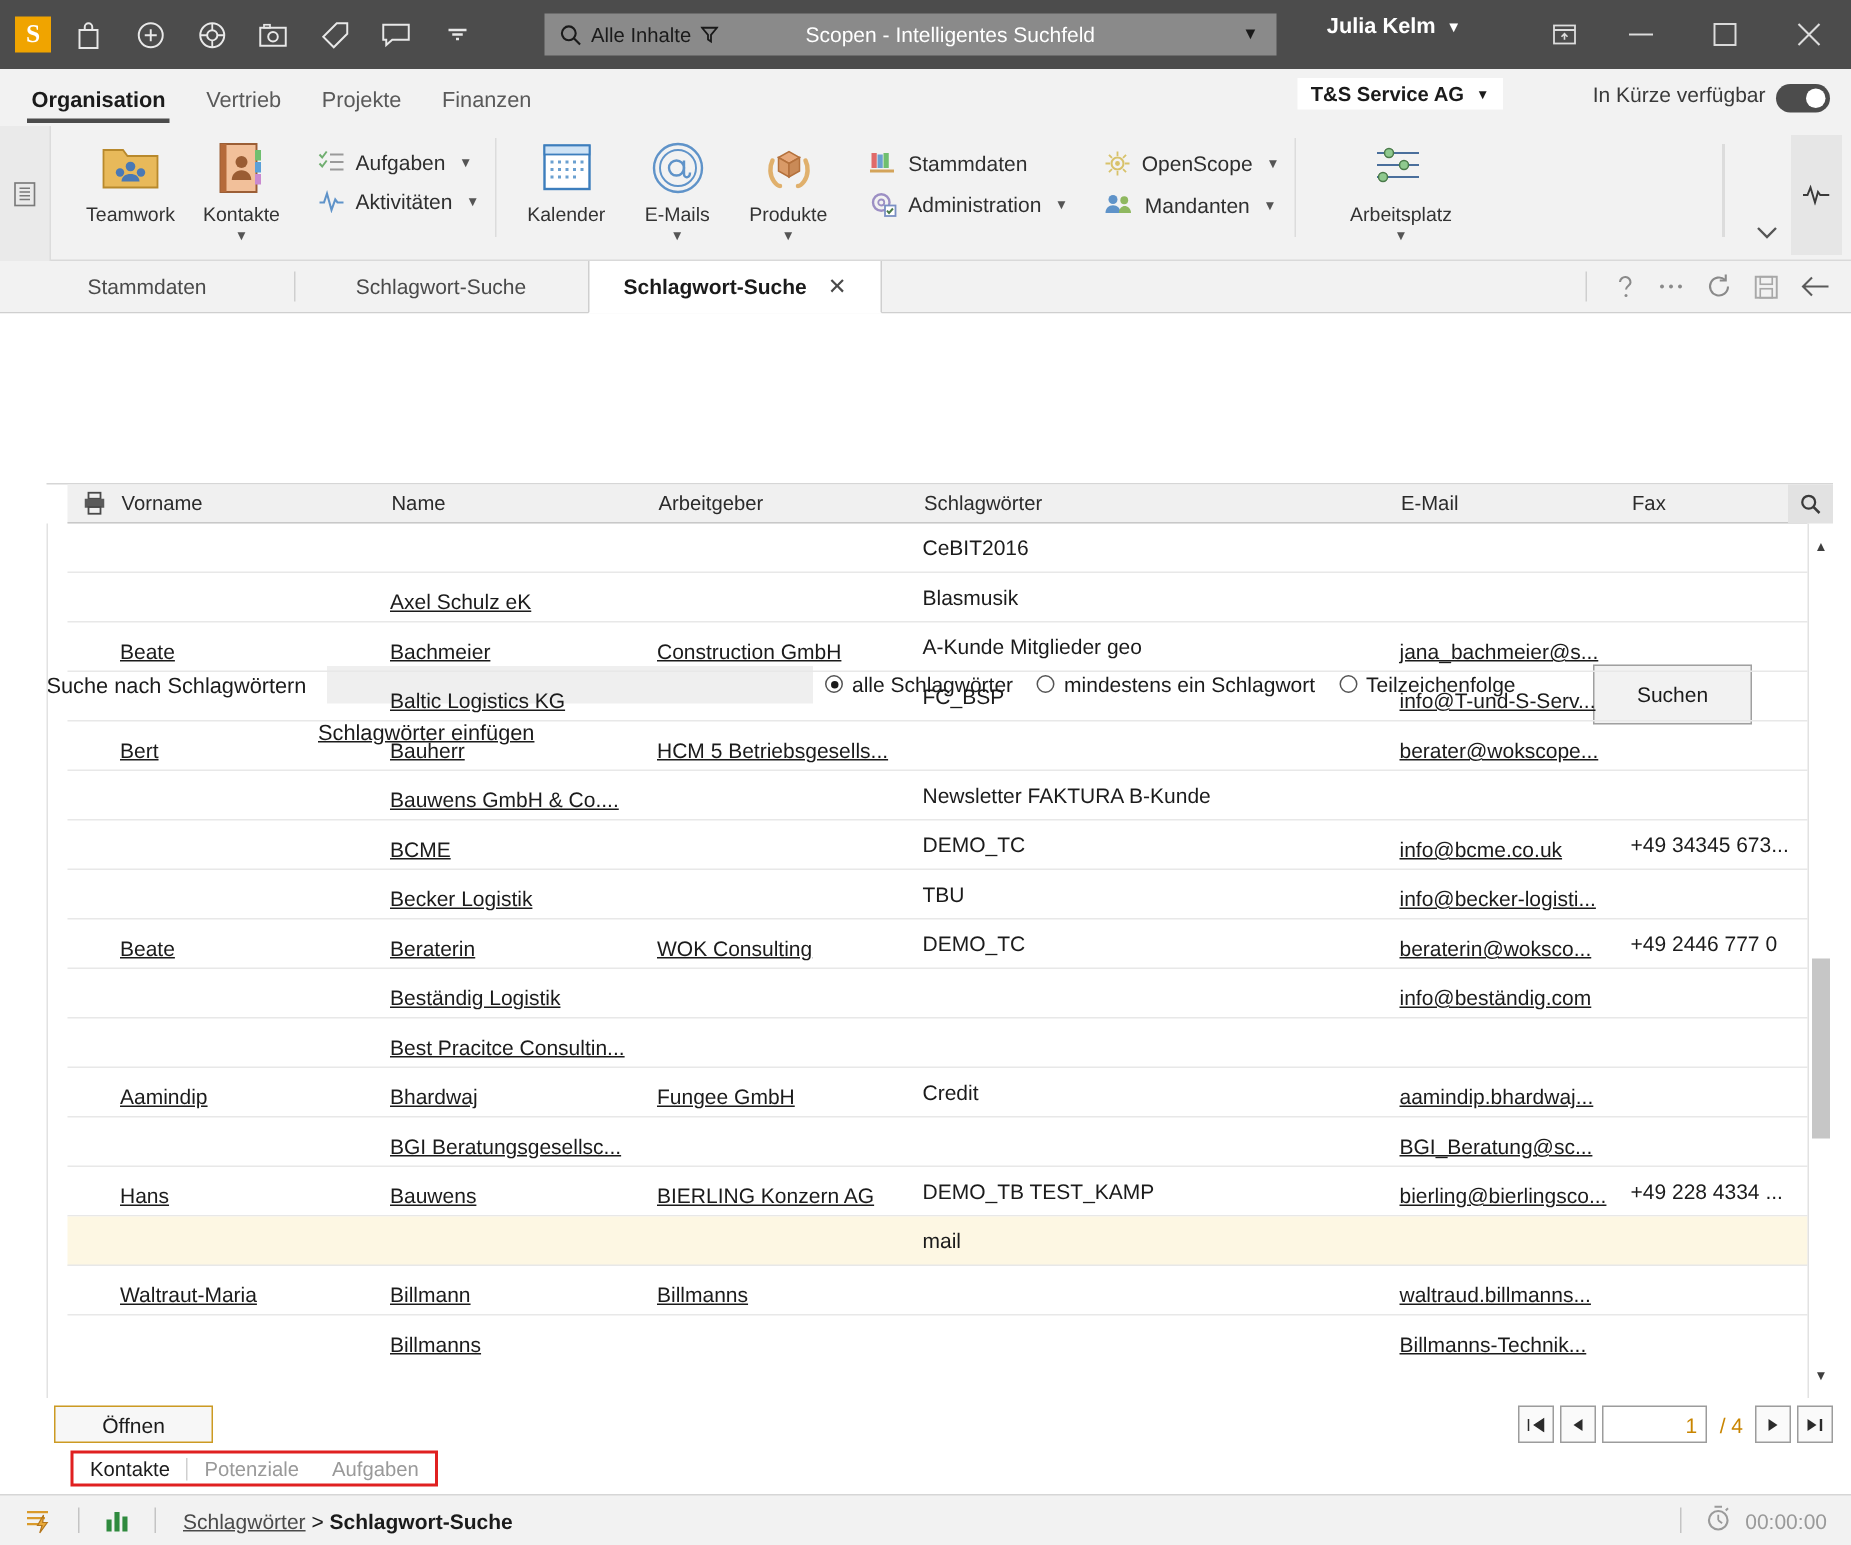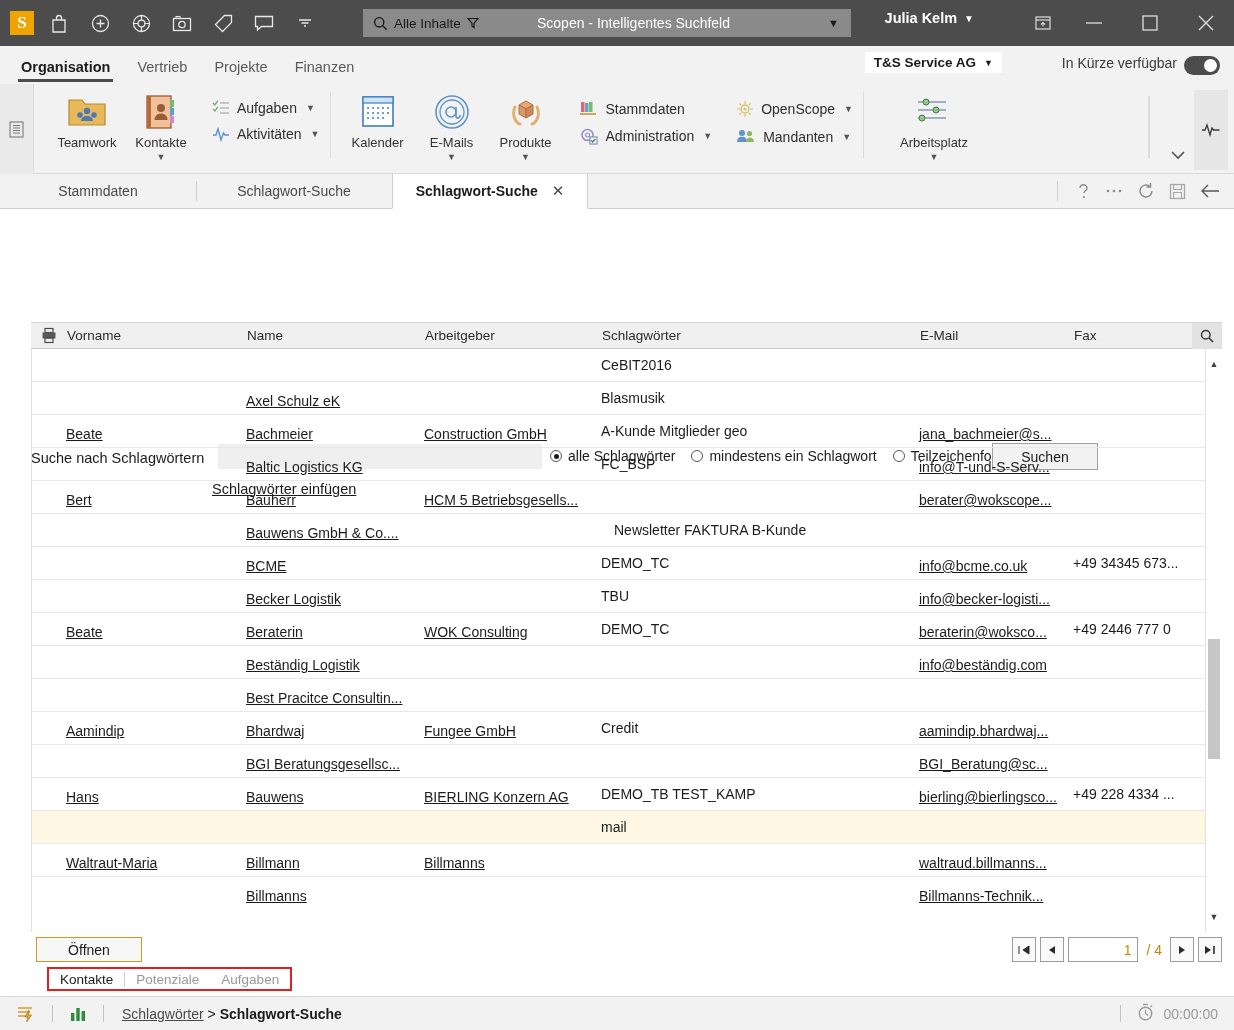--- a/index.html
+++ b/index.html
@@ -176,35 +176,36 @@
   .rad { display:flex; align-items:center; gap: 6px; }
   .rad .circ {
     width: 12px; height: 12px; border-radius:50%;
     border: 1px solid #555; background:#fff; position:relative;
   }
   .rad.on .circ::after {
     content:""; position:absolute; left:2.5px; top:2.5px;
     width:5px; height:5px; border-radius:50%; background:#1b1b1b;
   }
   .suchen-btn {
-    position:absolute; left: 992px; top: 234px;
-    width: 106px; height: 27px;
+    position:absolute; left: 1062px; top: 234px;
+    width: 106px; height: 40px;
     background:#f2f2f2; border:1px solid #a0a0a0;
     font-size: 14px; color:#1b1b1b;
   }
   .kw-link {
     position:absolute; left: 212px; top: 272px;
     font-size: 14.5px; color:#1b1b1b; text-decoration: underline;
   }
 
   
   .tablewrap {
     position:absolute; left: 31px; top: 322px;
     width: 1191px; height: 610px;
     border-top: 1px solid #d6d6d6;
+    padding-left: 14px;
   }
   .thead {
     height: 26px; background:#f0f0f0; display:flex; align-items:center;
     border-bottom: 1px solid #c8c8c8; position: relative;
   }
   .th {
     font-size: 13.5px; color:#2b2b2b; padding-left: 6px;
     position:absolute; top: 5px;
   }
   .th-print { position:absolute; left: 10px; top: 4px; }
@@ -705,21 +706,21 @@
         <span class="cell link" style="left: 215px;">Bauherr</span>
         <span class="cell link" style="left: 393px;">HCM 5 Betriebsgesells...</span>
         <span class="cell" style="left: 570px;">FC_BSP</span>
         <span class="cell link" style="left: 888px;">berater@wokscope...</span>
       </div>
       <div class="trow">
         <span class="cell link" style="left: 215px;">Bauwens GmbH &amp; Co....</span>
       </div>
       <div class="trow">
         <span class="cell link" style="left: 215px;">BCME</span>
-        <span class="cell" style="left: 570px; margin-left: 13px;">Newsletter FAKTURA B-Kunde</span>
+        <span class="cell" style="left: 570px;">Newsletter FAKTURA B-Kunde</span>
         <span class="cell link" style="left: 888px;">info@bcme.co.uk</span>
       </div>
       <div class="trow">
         <span class="cell link" style="left: 215px;">Becker Logistik</span>
         <span class="cell" style="left: 570px;">DEMO_TC</span>
         <span class="cell link" style="left: 888px;">info@becker-logisti...</span>
         <span class="cell" style="left: 1042px;">+49 34345 673...</span>
       </div>
       <div class="trow">
         <span class="cell link" style="left: 35px;">Beate</span>

